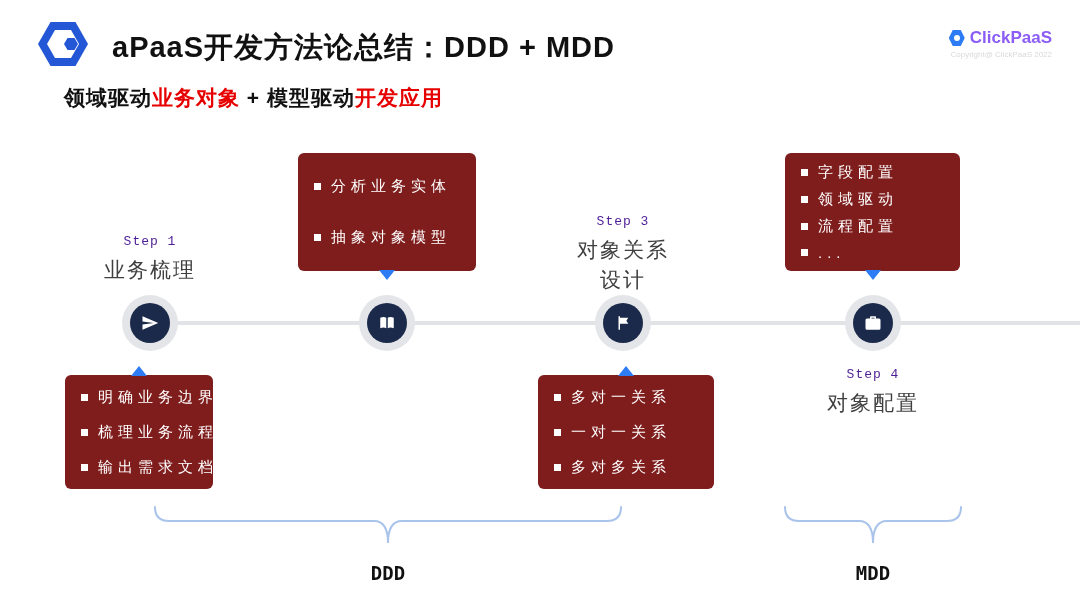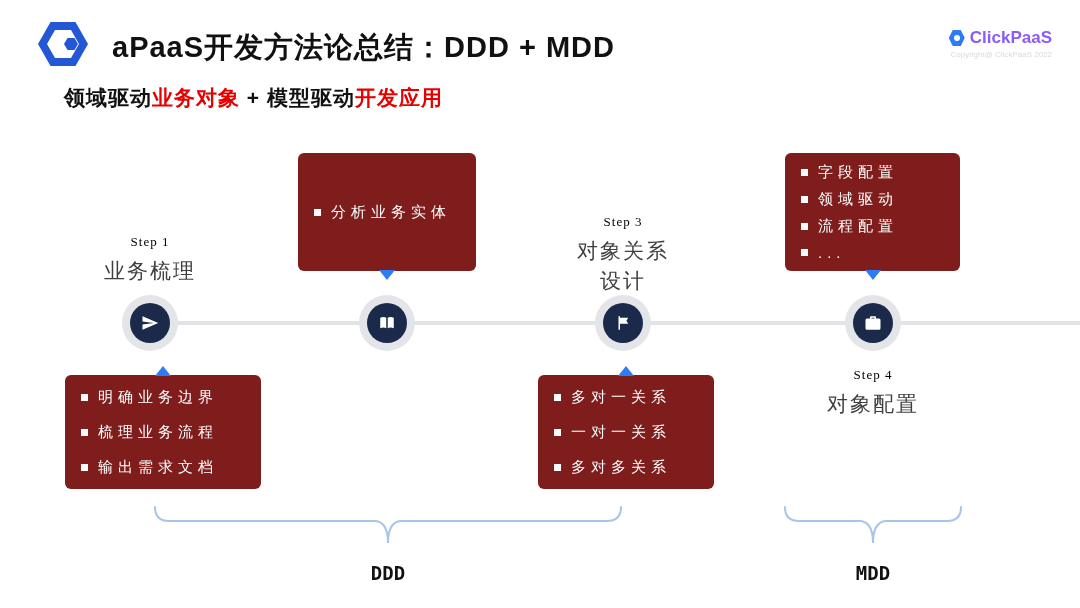--- a/index.html
+++ b/index.html
@@ -32,38 +32,38 @@
   .tl-line { position:absolute; left:150px; top:321px; width:930px; height:4px; background:#E2E3E7; z-index:1; }
   .node { position:absolute; top:295px; width:56px; height:56px; border-radius:50%; background:#E4E5E9;
     display:flex; align-items:center; justify-content:center; z-index:2; }
   .node-inner { width:40px; height:40px; border-radius:50%; background:#1B2A4A;
     display:flex; align-items:center; justify-content:center; }
   .node-inner svg { width:18px; height:18px; fill:#ffffff; }
   .node-s1 { left:122px; } .node-s2 { left:359px; } .node-s3 { left:595px; } .node-s4 { left:845px; }
 
   
   .step-label-block { position:absolute; text-align:center; z-index:2; }
-  .step-small { font-family:Liberation Serif, serif; font-size:13px; color:#000000; letter-spacing:1px; }
+  .step-small { font-family:Liberation Mono, monospace; font-size:13px; color:#4c1d95; letter-spacing:1px; }
   .step-title { font-size:21px; color:#3f3f3f; letter-spacing:2px; margin-top:6px; white-space:pre-line; line-height:1.45; }
   .lab-s1 { left:80px;  top:234px; width:140px; }
   .lab-s2 { left:317px; top:367px; width:140px; }
   .lab-s3 { left:553px; top:214px; width:140px; }
   .lab-s4 { left:803px; top:367px; width:140px; }
 
   
   .bubble { position:absolute; background:#7f1d1d; border-radius:6px; color:#fff;
     display:flex; flex-direction:column; justify-content:center; padding:12px 16px; z-index:3; }
   .bubble::after { content:""; position:absolute; left:50%; margin-left:-8px; width:0; height:0;
     border-left:8px solid transparent; border-right:8px solid transparent; }
   .bubble.above::after { bottom:-9px; border-top:10px solid #2E7CF5; }
   .bubble.below::after { top:-9px; border-bottom:10px solid #2E7CF5; }
   .bullet-row { display:flex; align-items:center; gap:10px; }
   .sq { width:7px; height:7px; background:#fff; flex:0 0 auto; }
   .bullet-text { font-size:15px; letter-spacing:5px; white-space:nowrap; }
-  .box-s1 { left:65px;  top:375px; width:196px; height:114px; gap:16px; }
+  .box-s1 { left:65px;  top:375px; width:148px; height:114px; gap:16px; }
   .box-s2 { left:298px; top:153px; width:178px; height:118px; gap:32px; }
   .box-s3 { left:538px; top:375px; width:176px; height:114px; gap:16px; }
   .box-s4 { left:785px; top:153px; width:175px; height:118px; gap:8px; }
 
   
   .brace { position:absolute; z-index:1; }
   .brace path { stroke:#A9C3EA; stroke-width:2; fill:none; stroke-linecap:round; }
   .brace-ddd { left:153px; top:505px; }
   .brace-mdd { left:783px; top:505px; }
   .group-label { position:absolute; top:562px; font-family:"DejaVu Sans Mono", monospace;
@@ -154,20 +154,24 @@
         <span class="sq"></span>
         <span class="bullet-text">输出需求文档</span>
       </div>
   </div>
 
   <div class="bubble above box-s2">
     <div class="bullet-row">
         <span class="sq"></span>
         <span class="bullet-text">分析业务实体</span>
       </div>
+    <div class="bullet-row">
+        <span class="sq"></span>
+        <span class="bullet-text">抽象对象模型</span>
+      </div>
   </div>
 
   <div class="bubble below box-s3">
     <div class="bullet-row">
         <span class="sq"></span>
         <span class="bullet-text">多对一关系</span>
       </div>
     <div class="bullet-row">
         <span class="sq"></span>
         <span class="bullet-text">一对一关系</span>

